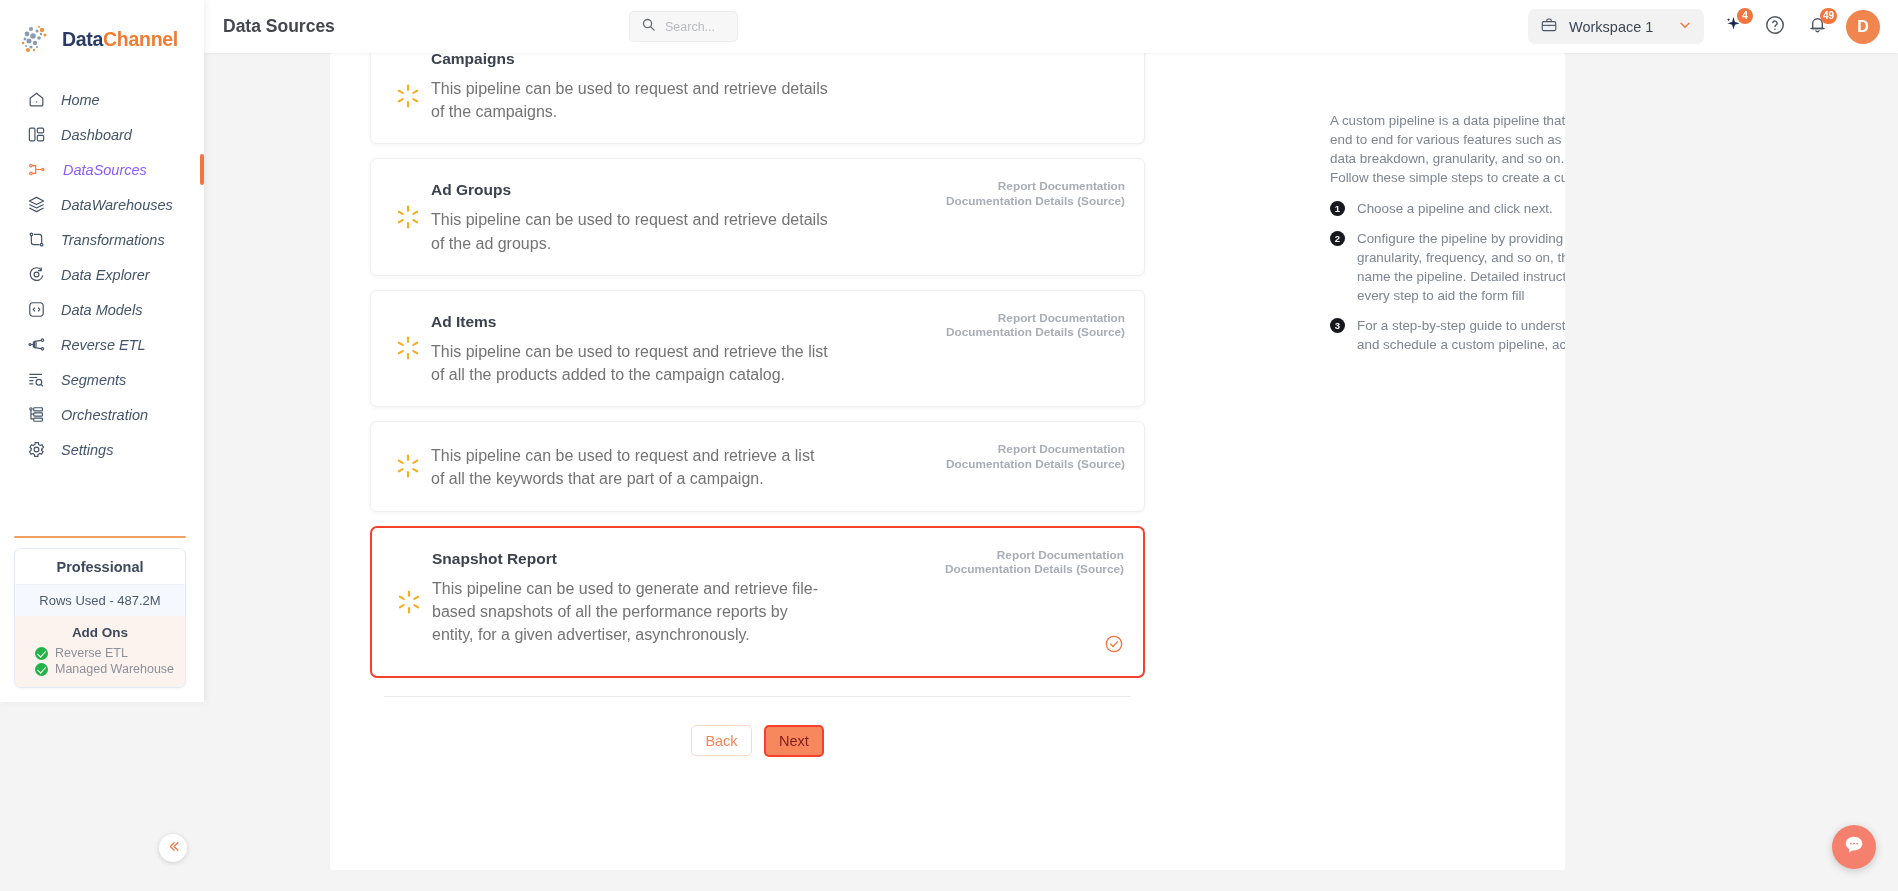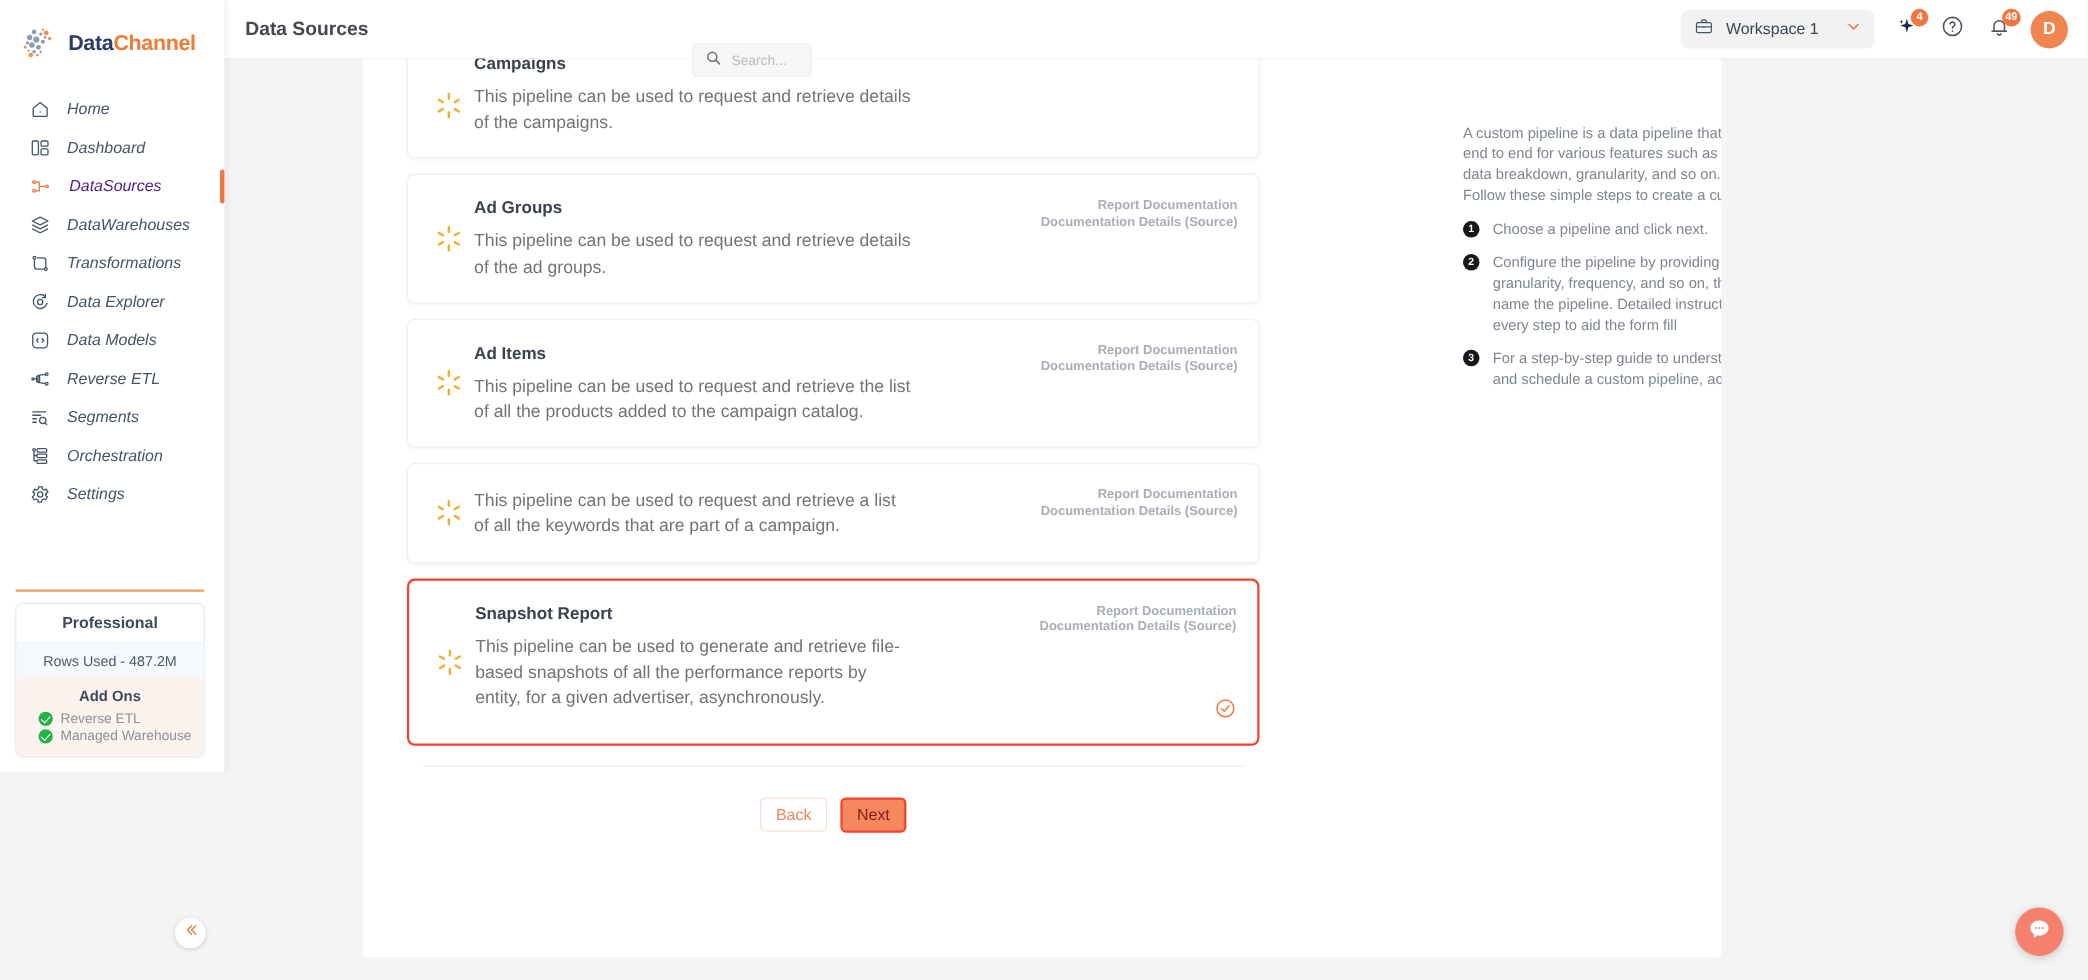--- a/index.html
+++ b/index.html
@@ -23,21 +23,21 @@
   .logo-text .a { color: #2b3a67; }
   .logo-text .b { color: #f07c33; }
 
   .nav { margin-top: 8px; font-style: italic; }
   .nav-item {
     position: relative; display: flex; align-items: center; gap: 14px;
     height: 35px; padding-left: 25px; cursor: pointer; color: #44546a;
     font-size: 14.5px;
   }
   .nav-item .ico { width: 22px; height: 22px; flex:0 0 auto; display:flex; align-items:center; justify-content:center; }
-  .nav-item.active { color: #4c1d95; gap: 16px; }
+  .nav-item.active { color: #8b5cf6; gap: 16px; }
   .nav-item.active .bar {
     position: absolute; right: 0px; top: 2px; width: 4px; height: 31px;
     background: #f1763f; border-radius: 2px;
   }
   .nav-spacer { flex: 1 1 auto; }
 
   .plan-wrap { padding: 0 18px 14px 14px; }
   .plan-divider { height: 2px; background: #f0a060; margin: 0 0 10px 0; border-radius: 2px; }
   .plan-card {
     border: 1px solid #e3e9f5; border-radius: 7px; overflow: hidden;
@@ -63,21 +63,21 @@
   
   .topbar {
     position: absolute; left: 204px; top: 0; right: 0; height: 53px;
     background: #fff; display: flex; align-items: center; z-index: 4;
     box-shadow: 0 1px 3px rgba(0,0,0,0.05);
   }
   .page-title { font-size: 17.5px; font-weight: 700; color: #44474d; margin-left: 19px; }
   .search-box {
     position: absolute; left: 425px; top: 11px; width: 109px; height: 31px;
     background: #f7f7f8; border: 1px solid #ededf0; border-radius: 5px;
-    display: flex; align-items: center; gap: 9px; padding-left: 11px; cursor: text; margin-top: 28px;
+    display: flex; align-items: center; gap: 9px; padding-left: 11px; cursor: text;
   }
   .search-box .ph { font-size: 12.5px; color: #b9bbc0; }
   .top-right { position: absolute; right: 18px; top: 0; height: 53px; display: flex; align-items: center; gap: 16px; }
   .ws-pill {
     display: flex; align-items: center; gap: 11px; height: 35px;
     background: #f2f2f3; border-radius: 7px; padding: 0 11px 0 12px; cursor: pointer;
     min-width: 176px;
   }
   .ws-label { font-size: 14.5px; color: #3c4654; flex: 1 1 auto; }
   .icon-btn { position: relative; width: 26px; height: 26px; display:flex; align-items:center; justify-content:center; cursor:pointer; }

